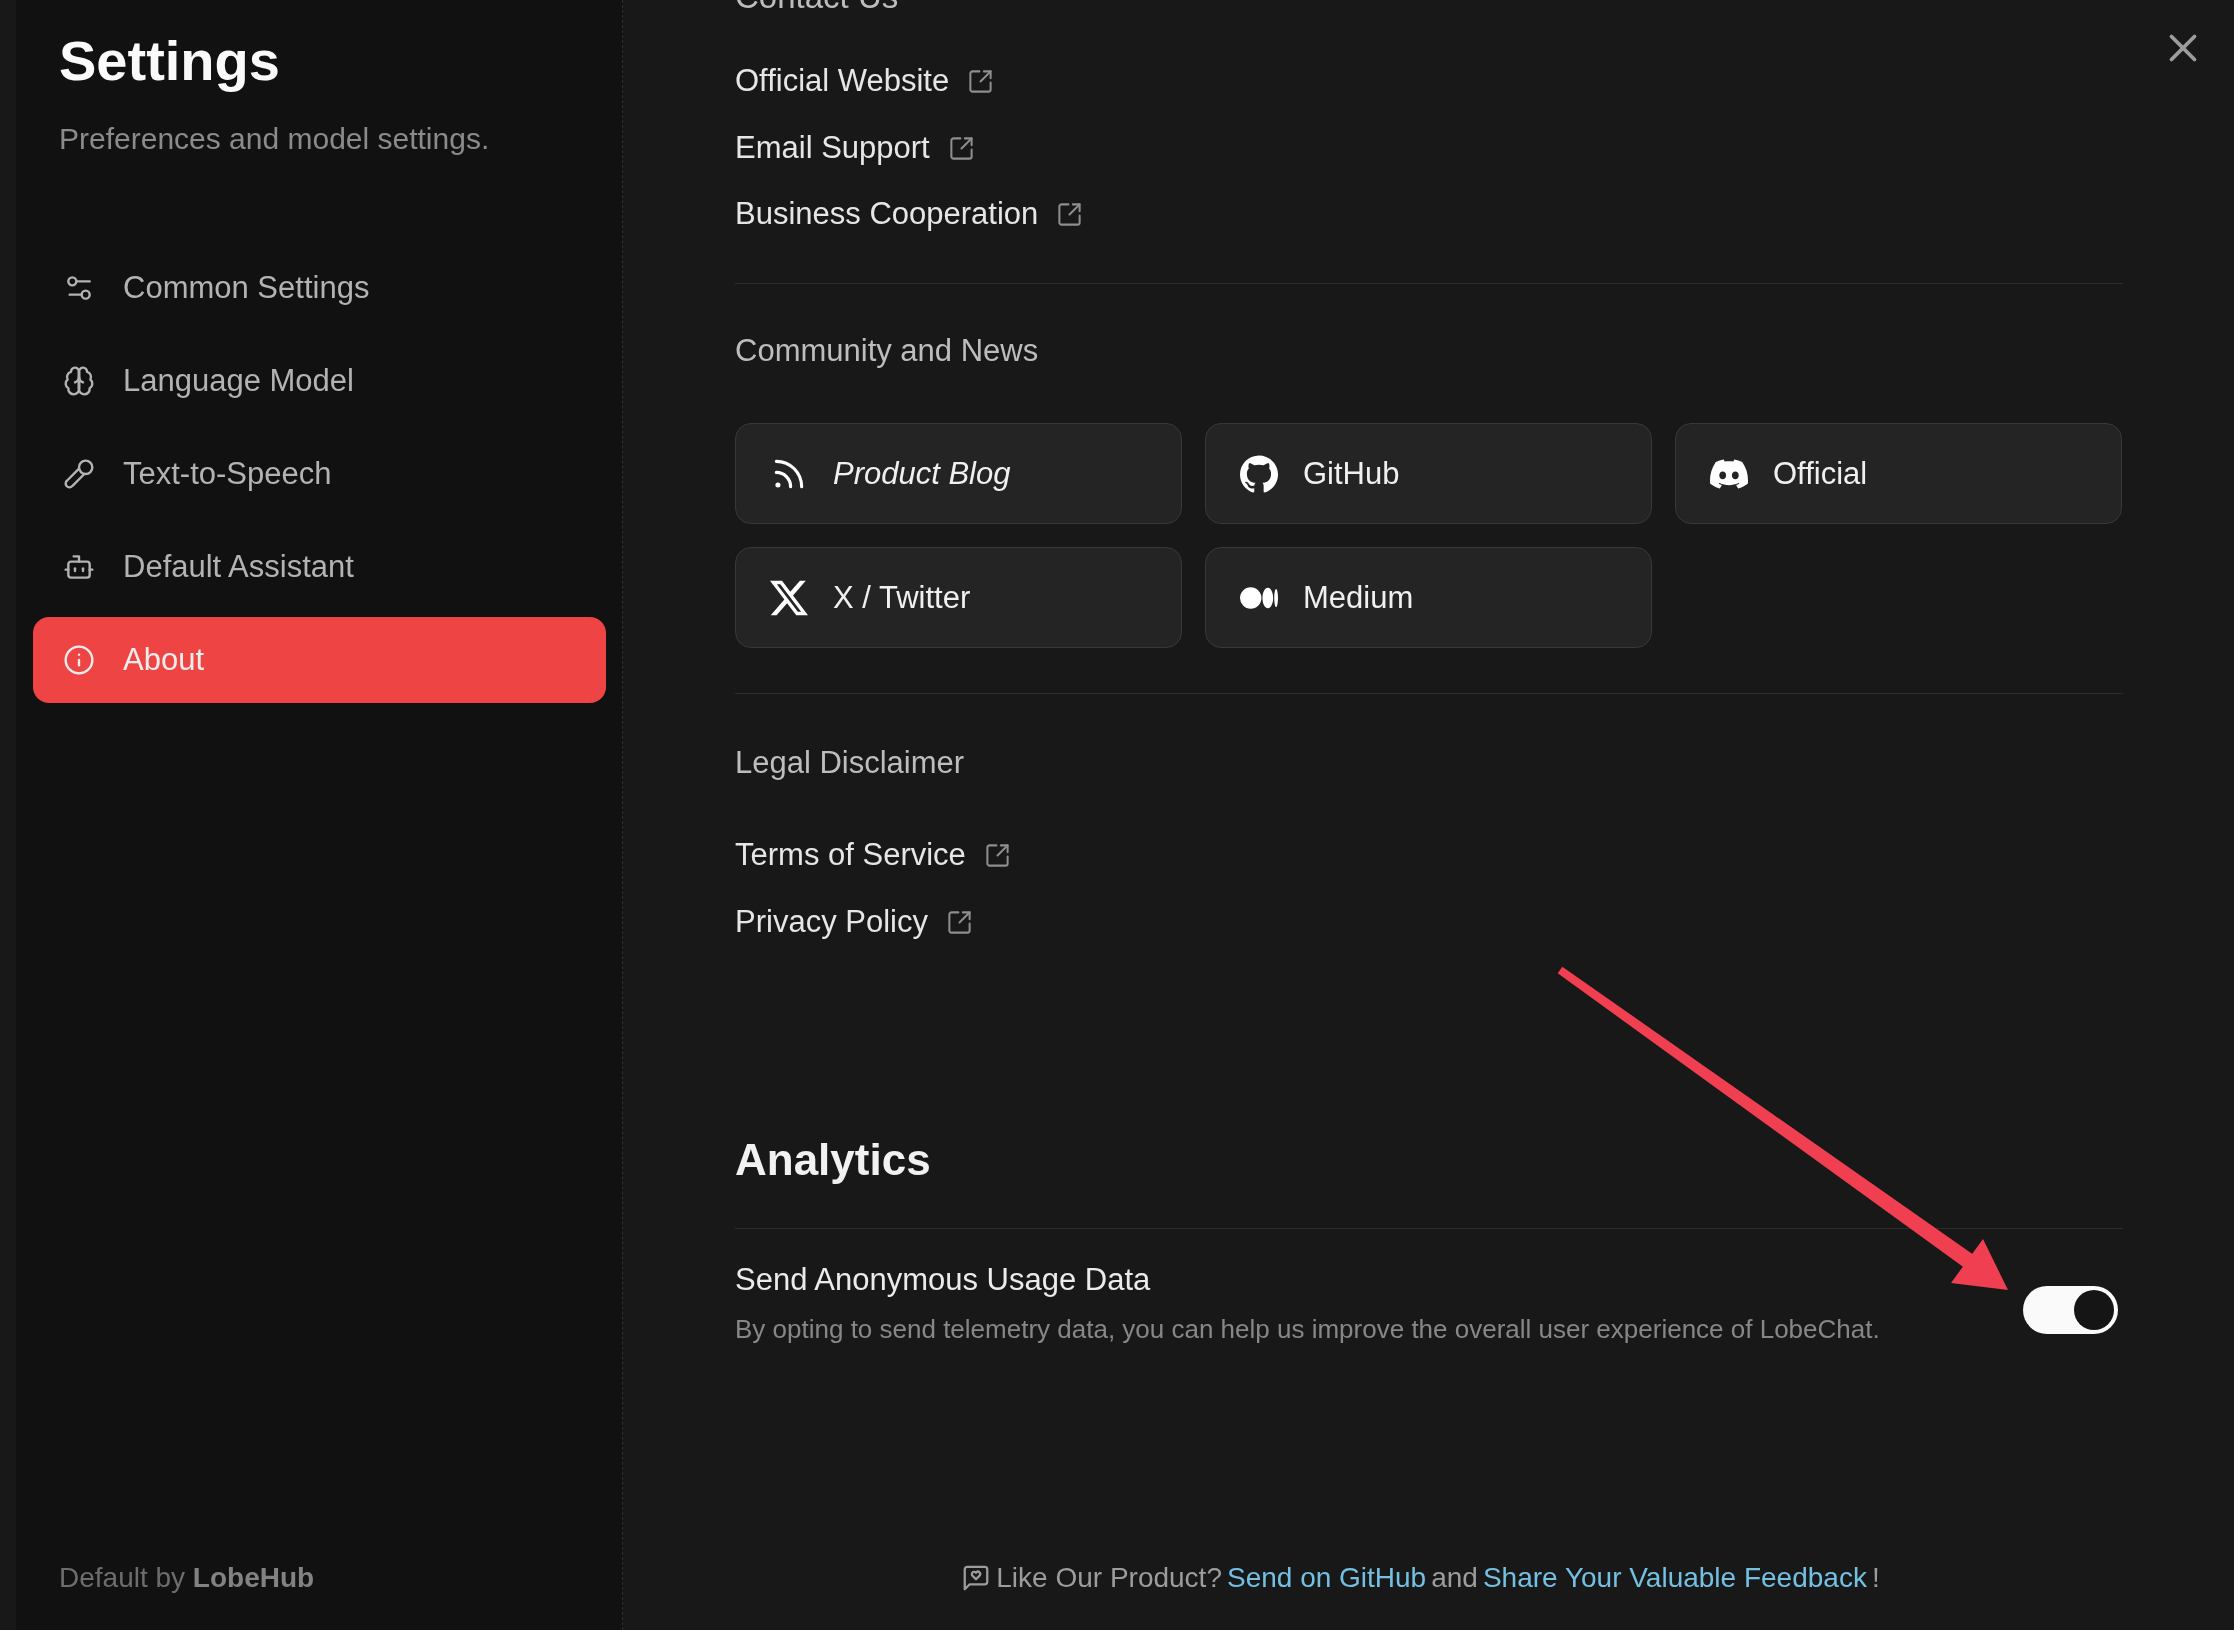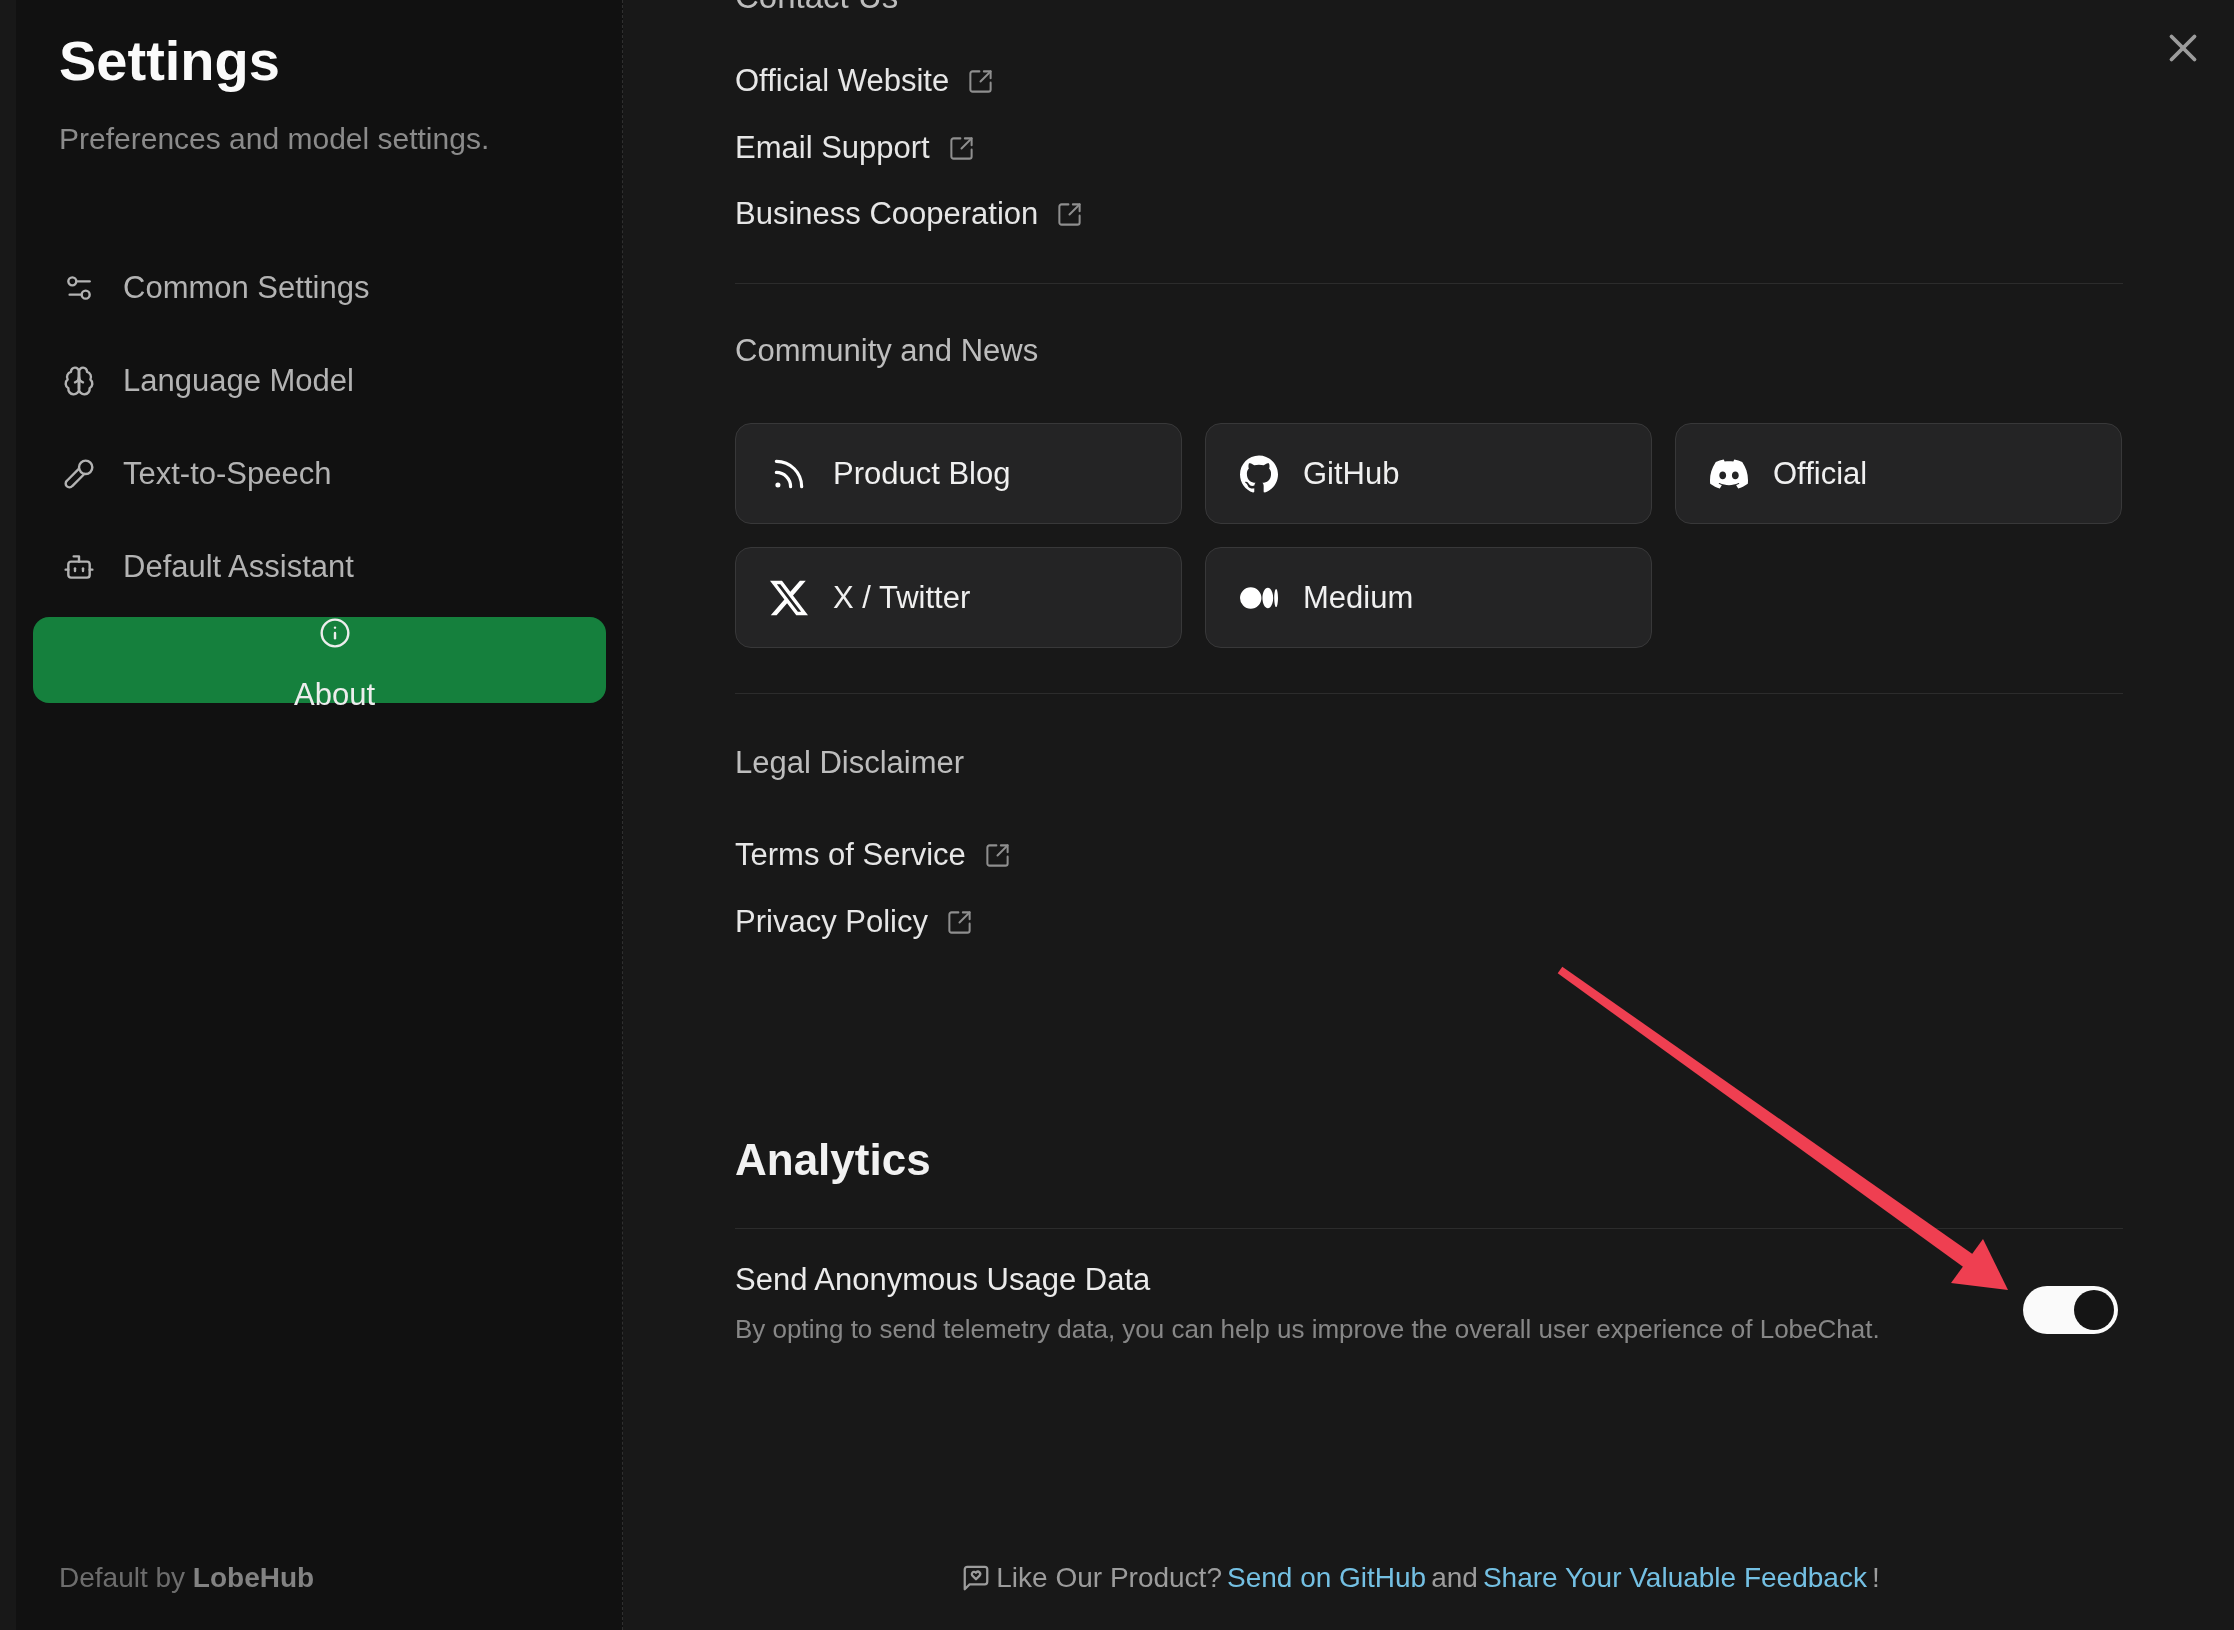--- a/index.html
+++ b/index.html
@@ -15,21 +15,21 @@
     background:#111111;border-right:1px dashed #2f2f2f;box-sizing:border-box;
   }
   .side-title{position:absolute;left:43px;top:28px;font-size:56px;font-weight:700;color:#fafafa;}
   .side-sub{position:absolute;left:43px;top:122px;font-size:30px;color:#8b8b8b;}
   .nav{position:absolute;left:17px;top:245px;width:573px;}
   .nav-item{
     height:86px;margin-bottom:7px;display:flex;align-items:center;
     padding-left:30px;gap:28px;border-radius:16px;color:#b3b3b3;
     font-size:31px;box-sizing:border-box;cursor:pointer;
   }
-  .nav-item.active{background:#15803d;color:#ededed;flex-direction:column;}
+  .nav-item.active{background:#ef4444;color:#ededed;}
   .nav-icon svg{width:32px;height:32px;}
   .powered{position:absolute;left:43px;top:1562px;font-size:28px;color:#6d6d6d;}
   .powered b{color:#828282;font-weight:700;}
   
   .content-heading{position:absolute;font-size:31px;font-weight:400;color:#bdbdbd;white-space:nowrap;}
   .big-heading{position:absolute;font-size:44px;font-weight:700;color:#f1f1f1;white-space:nowrap;}
   .divider{position:absolute;left:735px;width:1388px;border-top:1px solid #2c2c2c;}
   .link-row{
     position:absolute;left:735px;height:40px;display:flex;align-items:center;gap:18px;
     font-size:31px;color:#e6e6e6;cursor:pointer;white-space:nowrap;
@@ -163,21 +163,21 @@
         <path d="m21 3-9 9"></path>
         <path d="M15 3h6v6"></path>
       </svg>
   </span>
 </div>
 
 <div class="divider" style="top:283px;"></div>
 
 <div class="content-heading" style="left:735px;top:333px;">Community and News</div>
 
-<div class="social-btn" style="left:735px;top:423px;">
+<div class="social-btn" style="left:735px;top:423px;font-style:italic;">
   <span class="social-icon">
     <svg viewBox="0 0 24 24" fill="none" stroke="currentColor" stroke-width="2" stroke-linecap="round" stroke-linejoin="round">
         <path d="M4 11a9 9 0 0 1 9 9"></path>
         <path d="M4 4a16 16 0 0 1 16 16"></path>
         <circle cx="5" cy="19" r="1.6" fill="currentColor" stroke="none"></circle>
       </svg>
   </span>
   <span>Product Blog</span>
 </div>
 <div class="social-btn" style="left:1205px;top:423px;">

